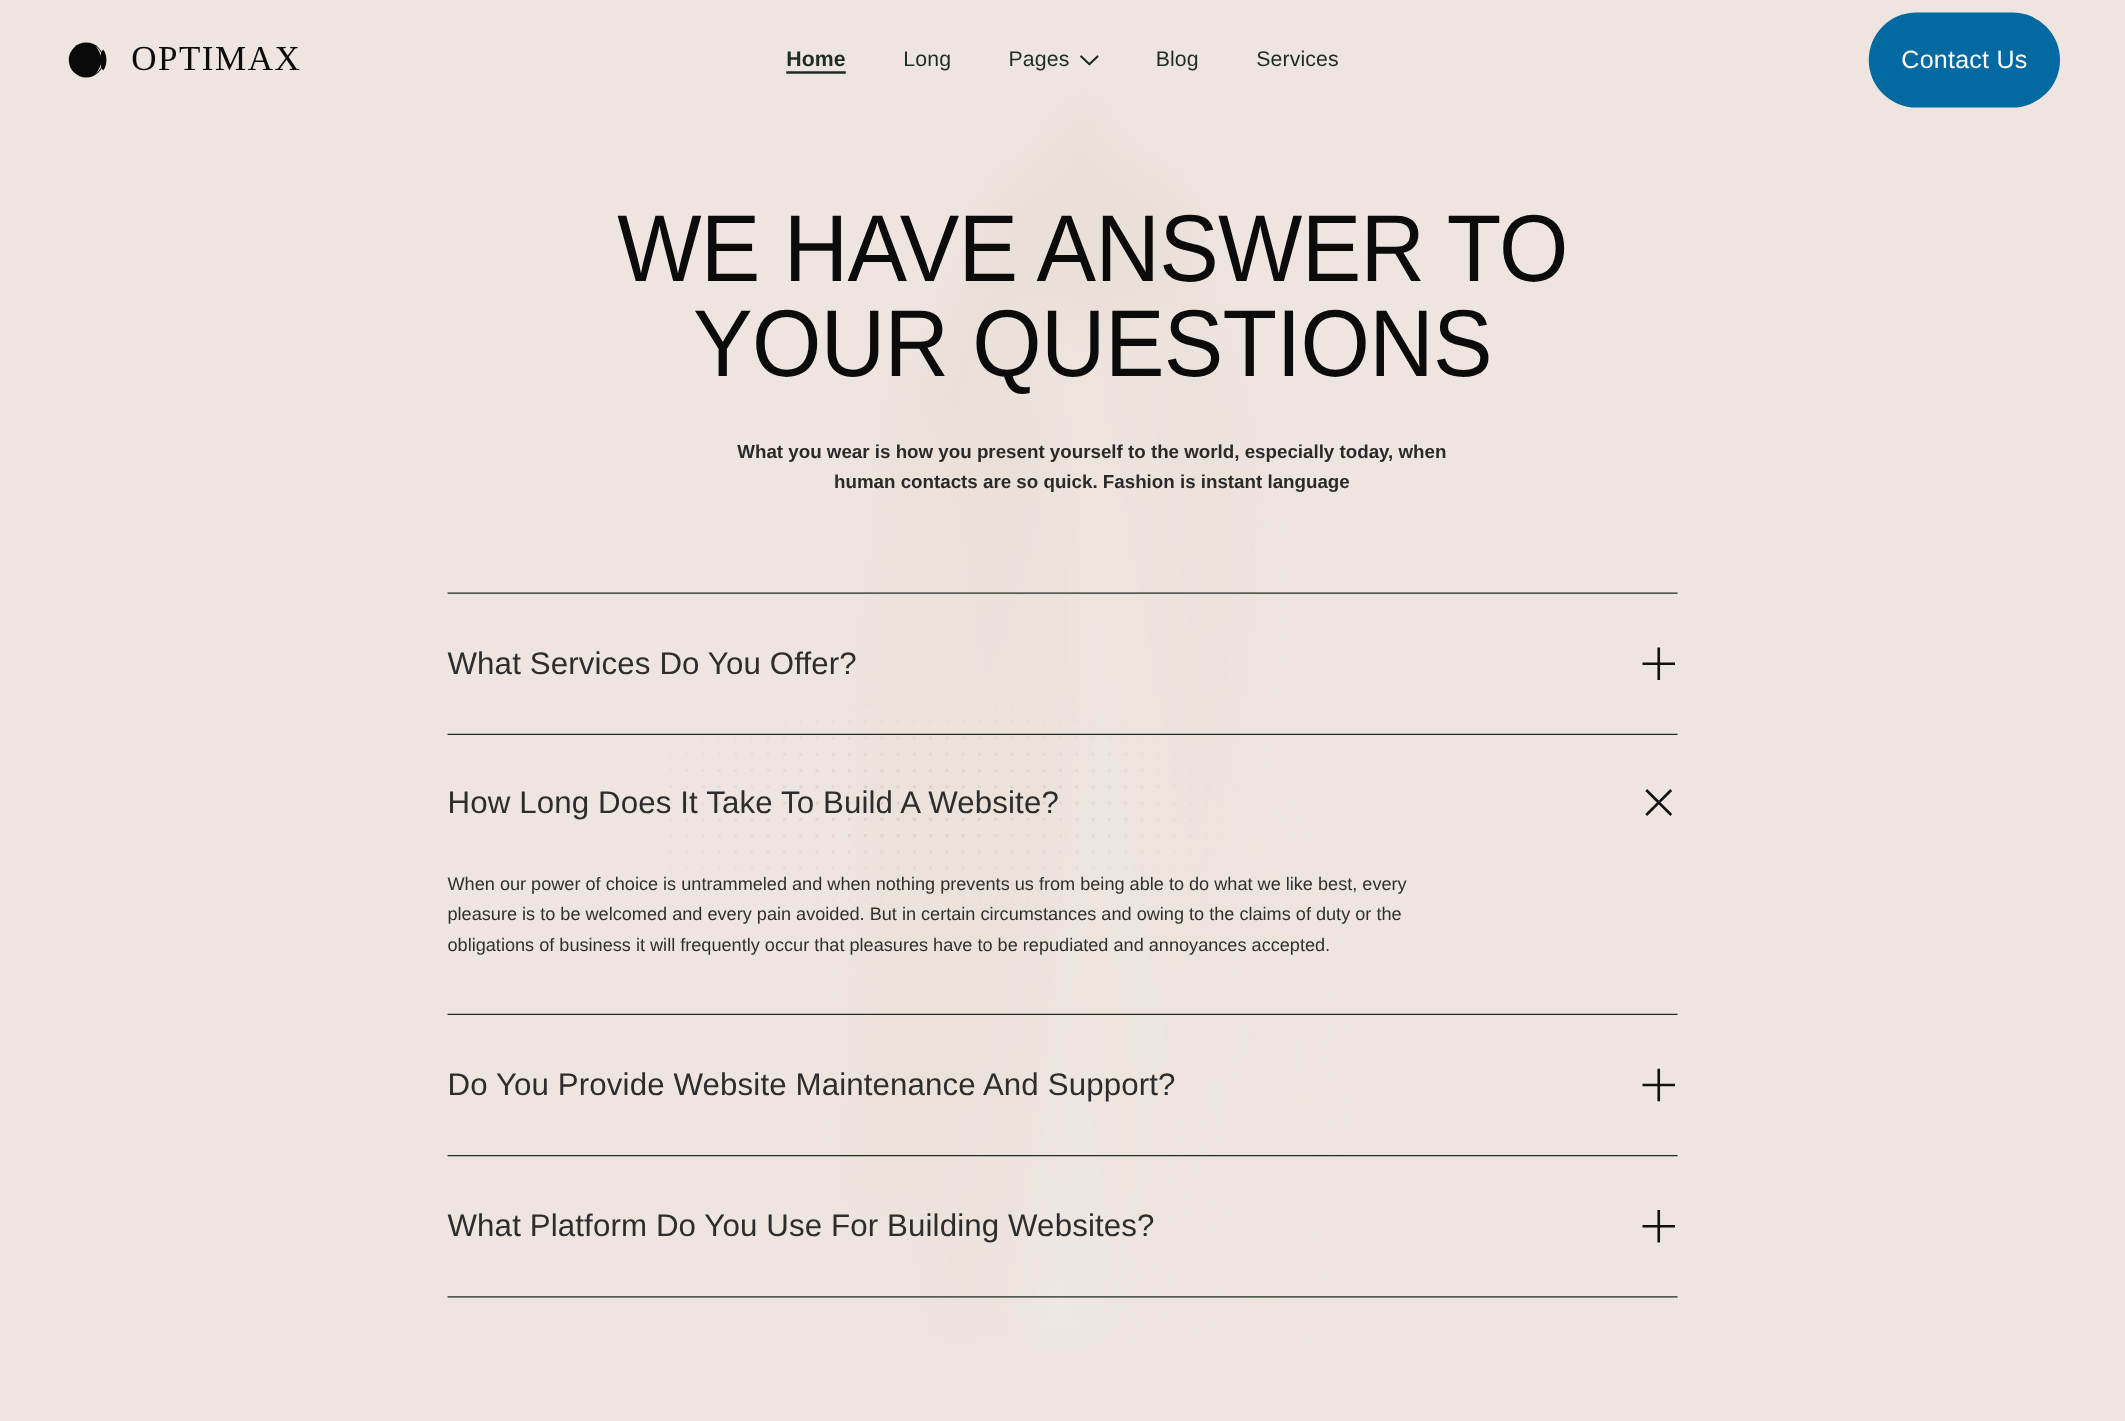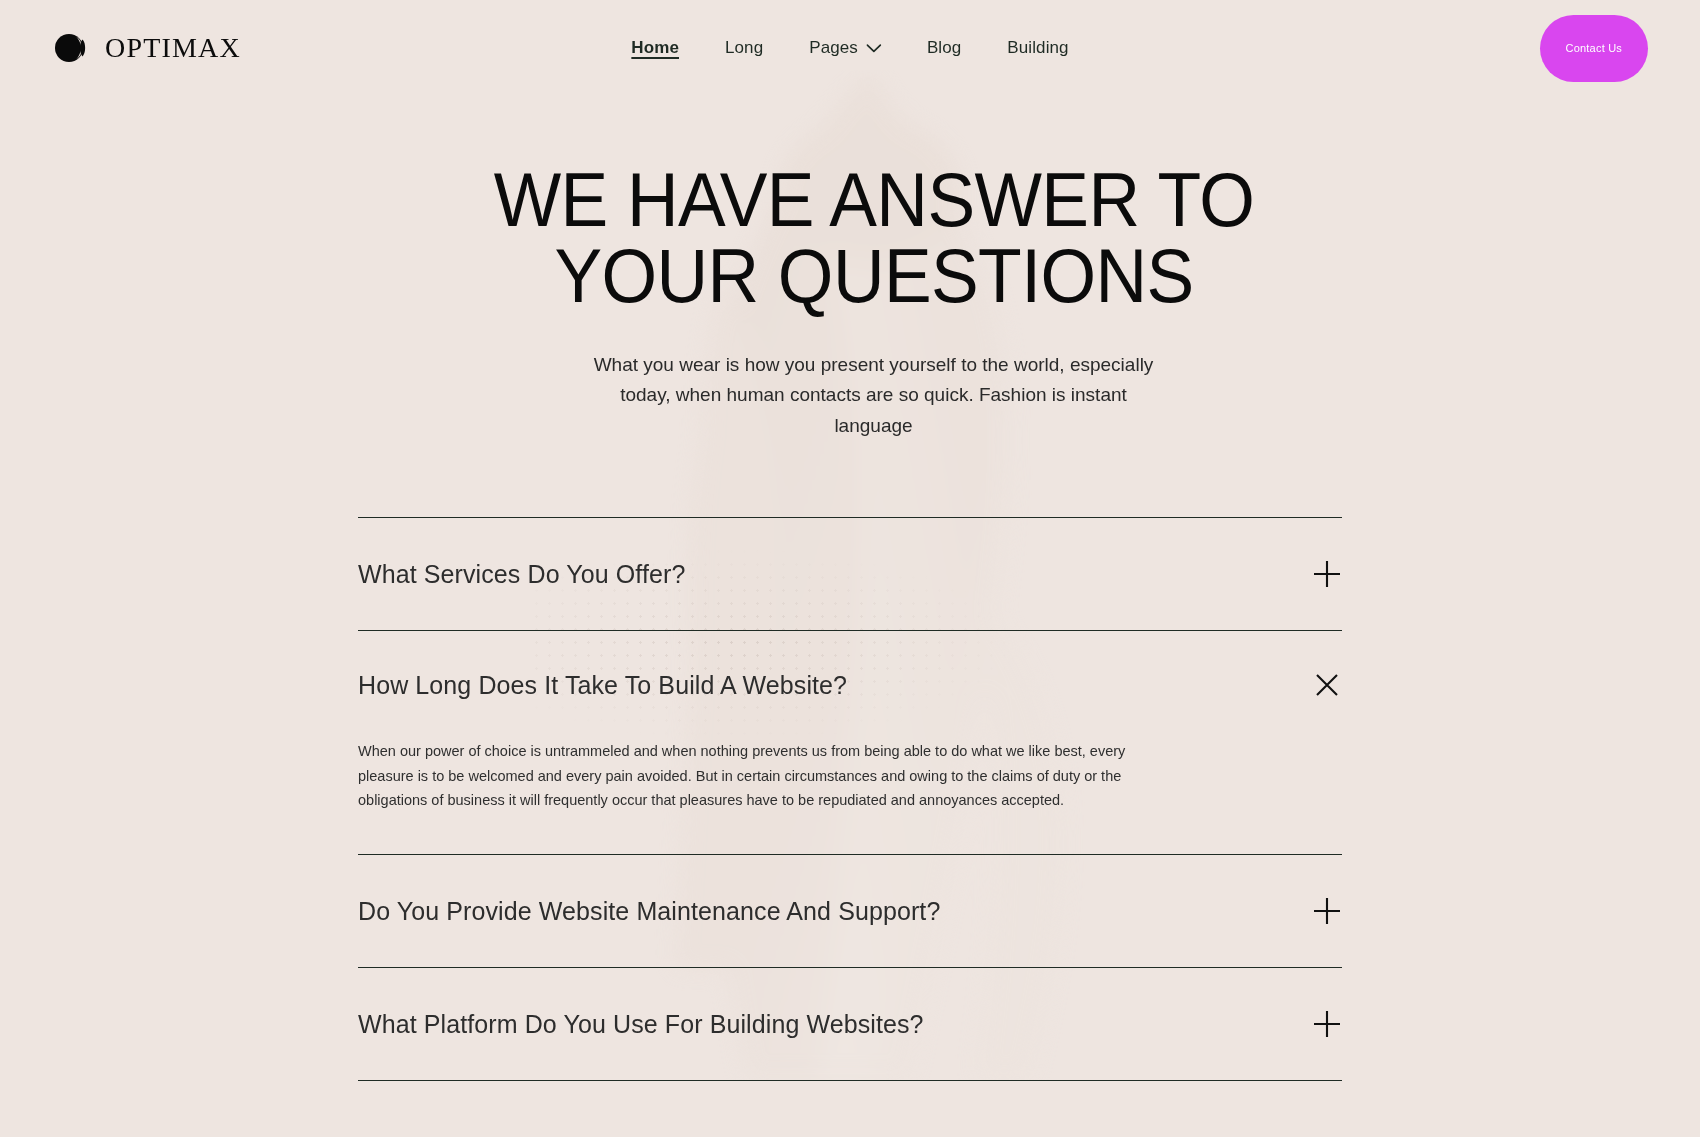--- a/index.html
+++ b/index.html
@@ -95,26 +95,26 @@
   .nav-link.is-active {
     font-weight: 700;
     text-decoration: underline;
     text-underline-offset: 4px;
     text-decoration-thickness: 2px;
   }
   .chevron-down { width: 15px; height: 9px; display: block; }
 
   .contact-btn {
     margin-left: auto;
-    background: #d946ef;
+    background: #0369a1;
     color: #fff;
     border: none;
     border-radius: 999px;
     font-family: "Liberation Sans", sans-serif;
-    font-size: 11px;
+    font-size: 20px;
     padding: 28px 26px;
     cursor: pointer;
     letter-spacing: .2px;
     line-height: 1;
   }
 
   
   .hero { text-align: center; padding-top: 66px; padding-left: 47px; }
   .hero-title {
     font-family: "Liberation Sans Narrow", "Liberation Sans", sans-serif;
@@ -123,23 +123,24 @@
     line-height: 1.0;
     letter-spacing: -0.6px;
     color: #0b0b0b;
     max-width: 900px;
     margin: 0 auto;
     transform: scaleX(.94);
   }
   .hero-sub {
     margin: 36px auto 0;
     max-width: 570px;
-    font-size: 19px;
+    font-size: 15px;
     line-height: 1.6;
     color: #2a2a2a;
+    font-weight: bold;
   }
 
   
   .faq {
     width: 984px;
     margin: 76px auto 0;
   }
   .faq-divider {
     height: 1px;
     background: #1f2b24;
@@ -238,21 +239,21 @@
       <a class="nav-link" href="#">
         <span>Pages</span>
         <svg class="chevron-down" viewBox="0 0 15 9" aria-hidden="true">
           <path d="M1 1.2 L7.5 7.4 L14 1.2" fill="none" stroke="#1f2b24" stroke-width="1.7" stroke-linecap="round" stroke-linejoin="round"></path>
         </svg>
       </a>
       <a class="nav-link" href="#">
         <span>Blog</span>
       </a>
       <a class="nav-link" href="#">
-        <span>Building</span>
+        <span>Services</span>
       </a>
     </nav>
 
     <button class="contact-btn">Contact Us</button>
   </header>
 
   <section class="hero">
     <h1 class="hero-title">WE HAVE ANSWER TO YOUR QUESTIONS</h1>
     <p class="hero-sub">What you wear is how you present yourself to the world, especially today, when human contacts are so quick. Fashion is instant language</p>
   </section>

